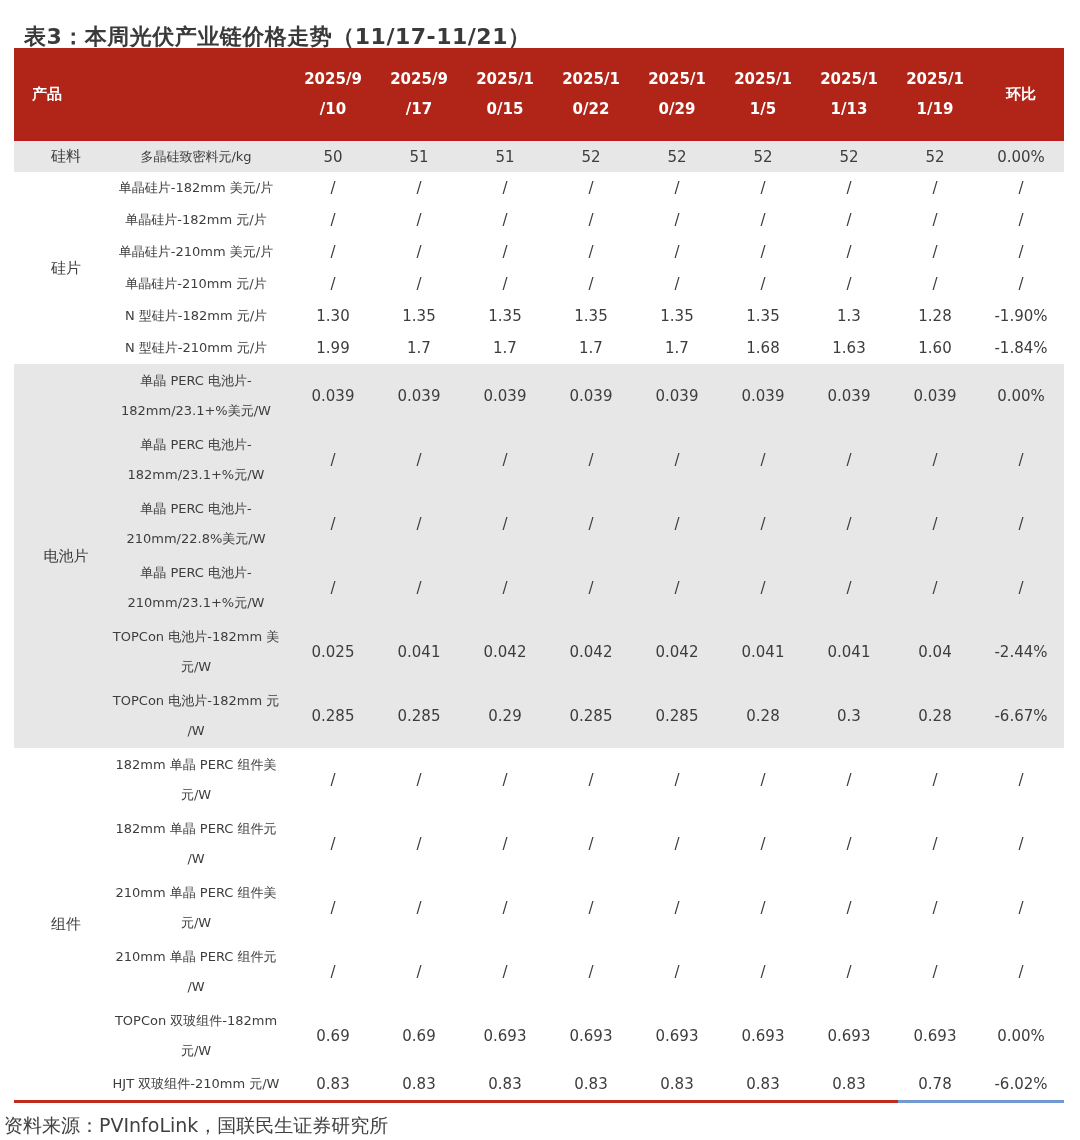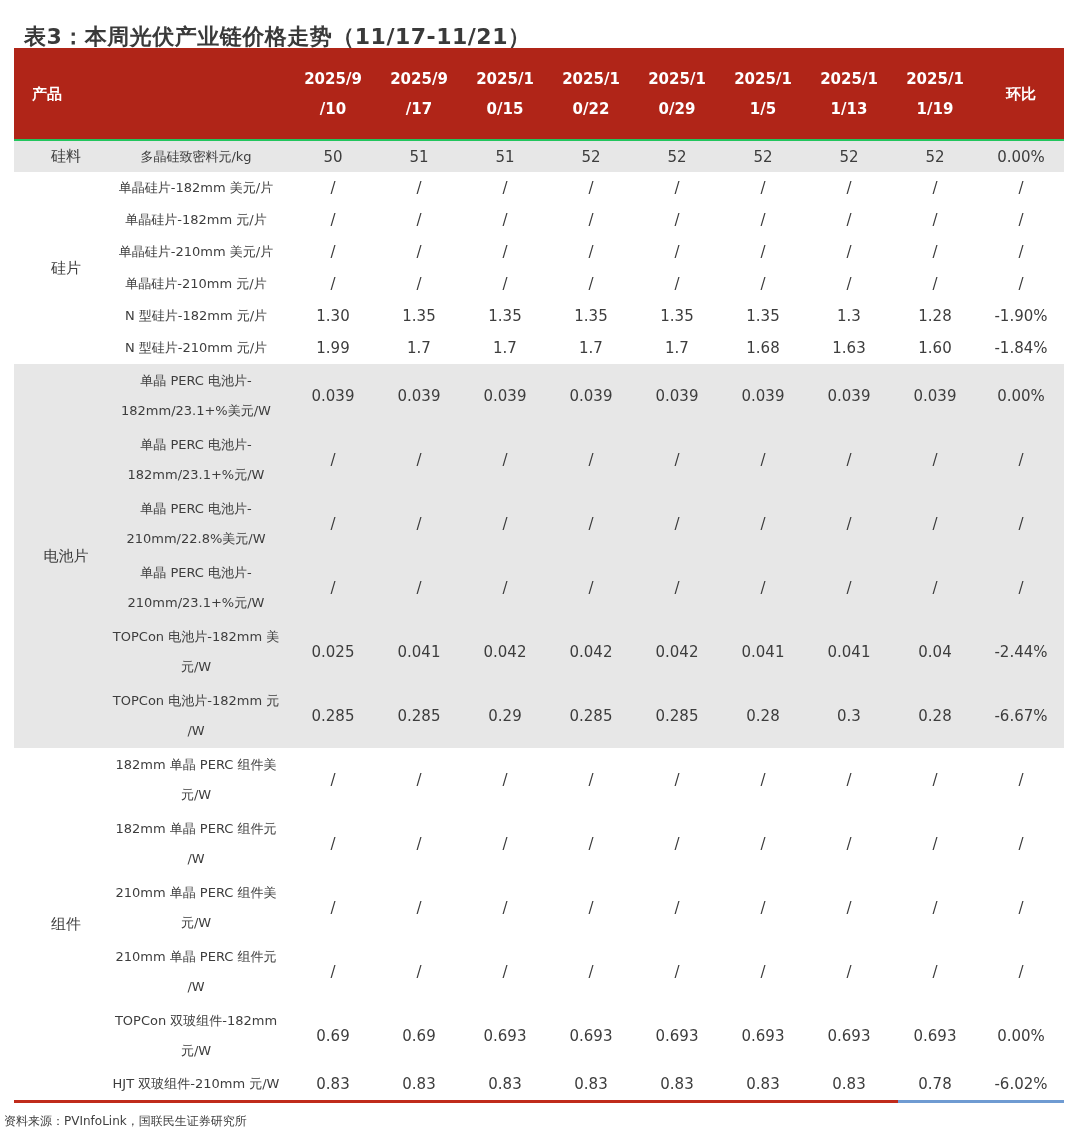--- a/index.html
+++ b/index.html
@@ -22,37 +22,37 @@
     font-size:22px;font-weight:bold;color:#3A3A3A;letter-spacing:0.5px;
   }
   .table-wrap{position:absolute;left:14px;top:48px;width:1050px;}
   table{border-collapse:collapse;table-layout:fixed;width:1050px;}
   thead th{
     background:var(--header-bg);color:#ffffff;font-weight:bold;font-size:15px;
     height:92px;line-height:2;white-space:pre-line;text-align:center;
     vertical-align:middle;padding:0;border:none;
   }
   thead th.th-product{text-align:left;padding-left:18px;}
-  thead{border-bottom:2px solid #22c55e;}
+  thead{border-bottom:2px solid #b91c1c;}
   tbody td{
     font-size:15px;color:var(--text);text-align:center;vertical-align:middle;
     padding:0;border:none;white-space:pre-line;
   }
   tbody td.cat{text-align:center;padding-left:16px;font-size:15px;}
   tbody td.lbl{font-size:13px;line-height:30px;}
   tr.single{height:32px;}
   tr.double{height:64px;}
   tr.stripe td{background:var(--stripe);}
   .underline{
     width:1050px;height:3px;
     background:linear-gradient(to right,var(--u-red) 0,var(--u-red) 884px,var(--u-blue) 884px,var(--u-blue) 100%);
   }
   .footer{
     position:absolute;left:4px;top:1113px;
-    font-size:12px;color:#404040;
+    font-size:19px;color:#404040;
   }
 </style>
 </head>
 <body>
 
 <div class="page">
   <h1 class="title">表3：本周光伏产业链价格走势（11/17-11/21）</h1>
 
   <div class="table-wrap">
     <table id="price-table">

